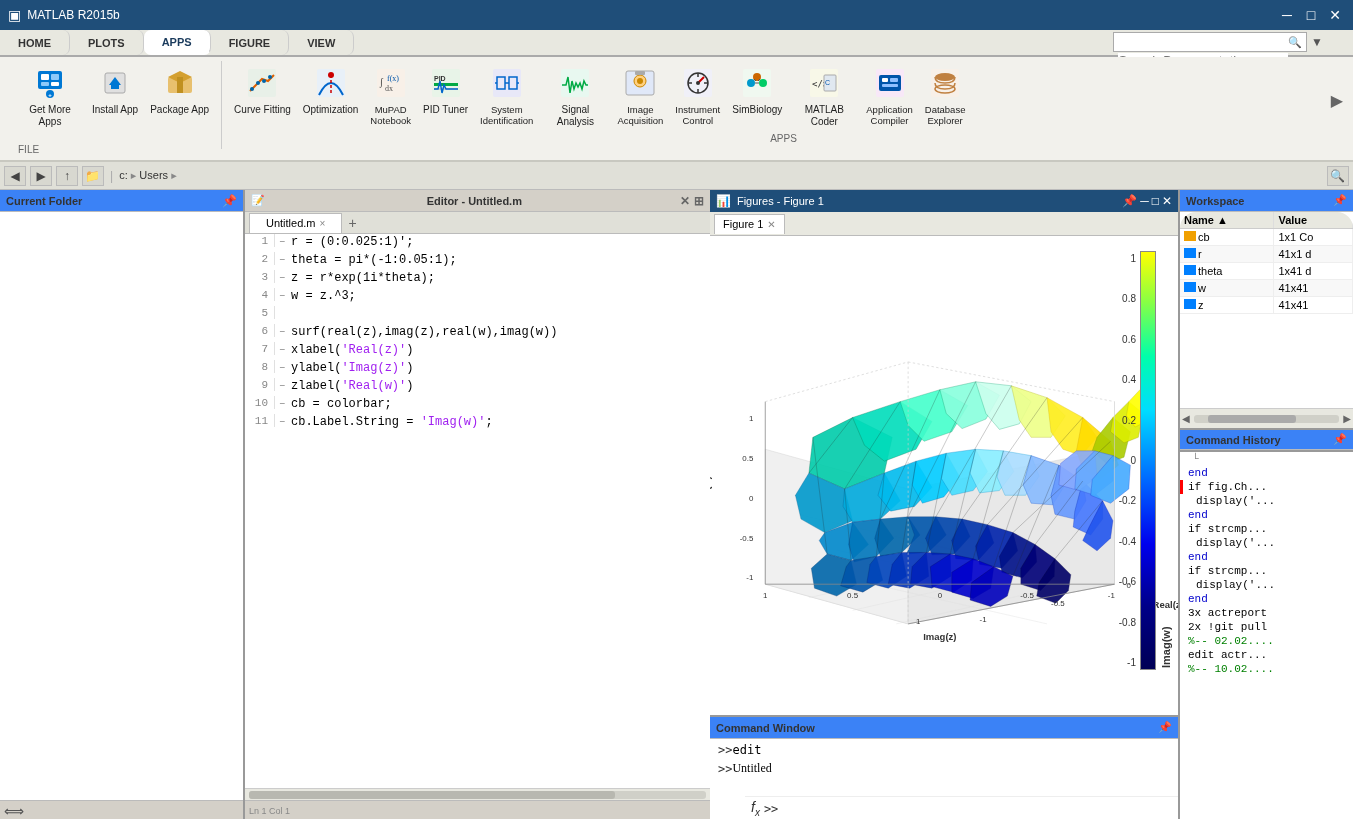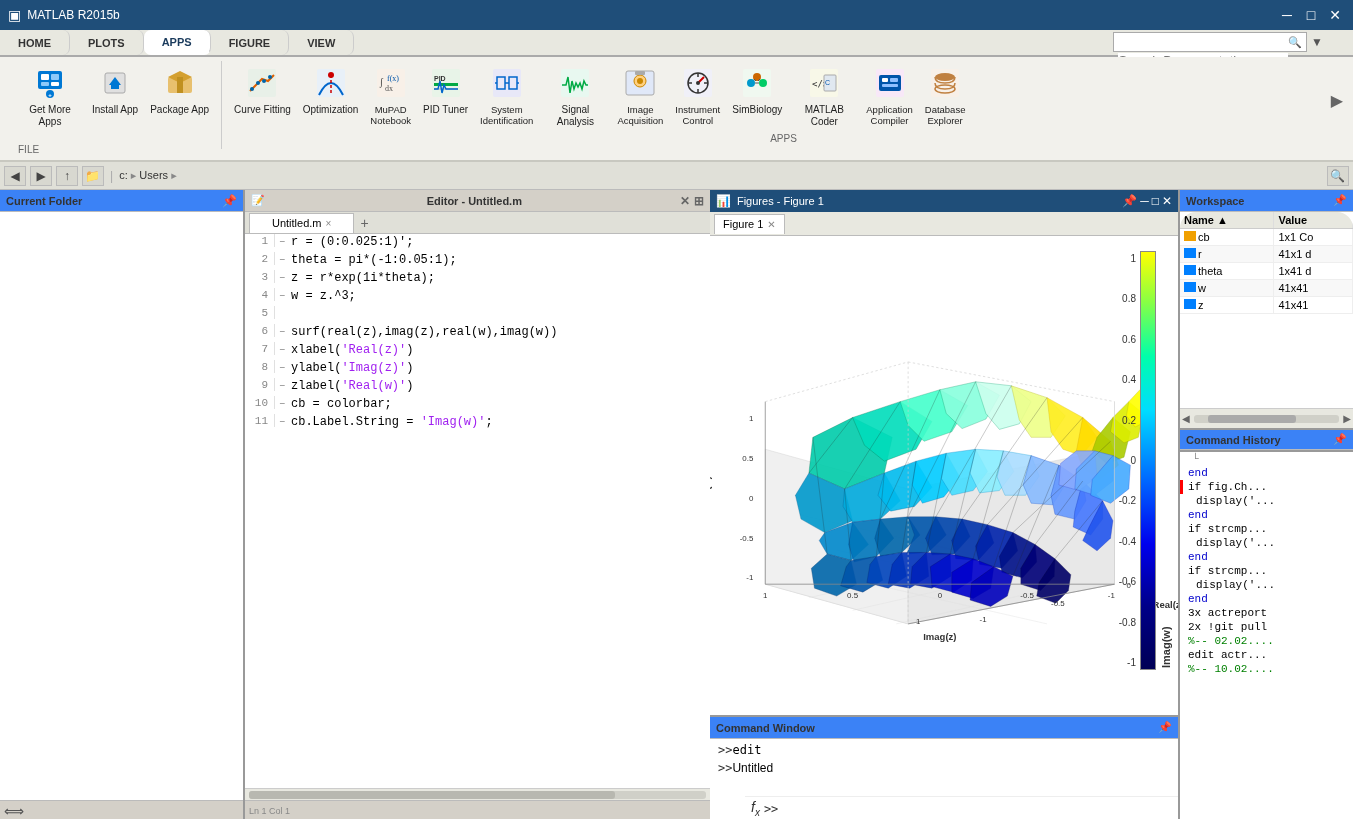--- a/index.html
+++ b/index.html
@@ -153,21 +153,21 @@
       background: #e0e0d8;
       border-bottom: 1px solid #bbb;
       display: flex;
       align-items: center;
       height: 22px;
       padding-left: 4px;
     }
     .editor-tab {
       display: flex;
       align-items: center;
-      padding: 2px 22px;
+      padding: 2px 16px;
       background: white;
       border: 1px solid #bbb;
       border-bottom: none;
       font-size: 11px;
       cursor: pointer;
       gap: 4px;
       height: 20px;
     }
     .editor-tab .close-tab { font-size: 10px; color: #888; cursor: pointer; }
     .add-tab { padding: 2px 6px; font-size: 14px; color: #666; cursor: pointer; }
@@ -896,21 +896,21 @@
           <span>Command Window</span>
           <span style="cursor:pointer;">📌</span>
         </div>
         <div style="flex:1; overflow:auto; padding:2px 0;">
           <div class="command-input-line">
             <span style="color:#333; font-family:monospace; font-size:12px;">&gt;&gt; </span>
             <span style="font-family:monospace; font-size:12px;">edit</span>
           </div>
           <div class="command-input-line">
             <span style="color:#333; font-family:monospace; font-size:12px;">&gt;&gt; </span>
-            <span style="font-family:Liberation Sans, sans-serif; font-size:12px;">Untitled</span>
+            <span style="font-family:Liberation Serif, serif; font-size:12px;">Untitled</span>
           </div>
         </div>
         <div style="display:flex; align-items:center; padding:2px 6px; border-top:1px solid #eee;margin-left:35px;">
           <span style="font-size:14px; font-style:italic; margin-right:4px; color:#333;">f<span style="font-size:10px; vertical-align:sub;">x</span></span>
           <span style="font-family:monospace; font-size:12px; color:#333;">&gt;&gt; </span>
           <input type="text" style="border: none; outline: none; font-family: monospace; font-size: 12px; flex: 1 1 0%; background: transparent;">
         </div>
       </div>
     </div>
   </div>

